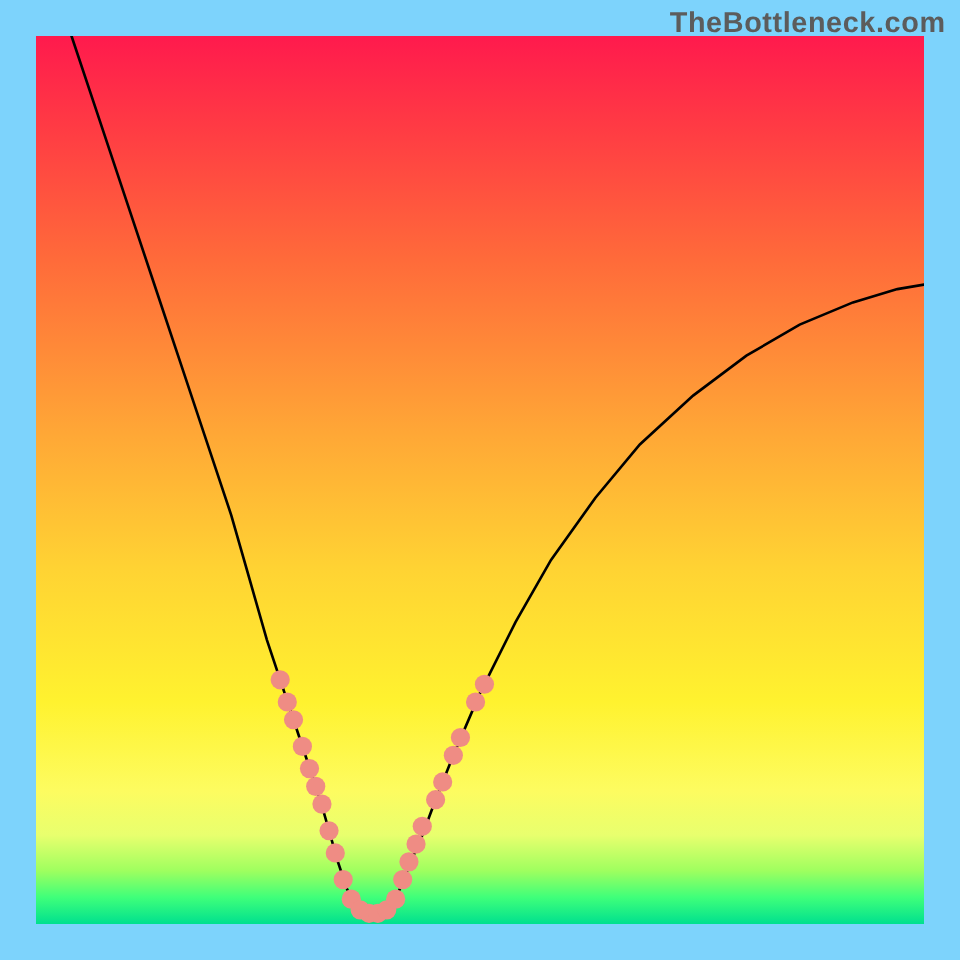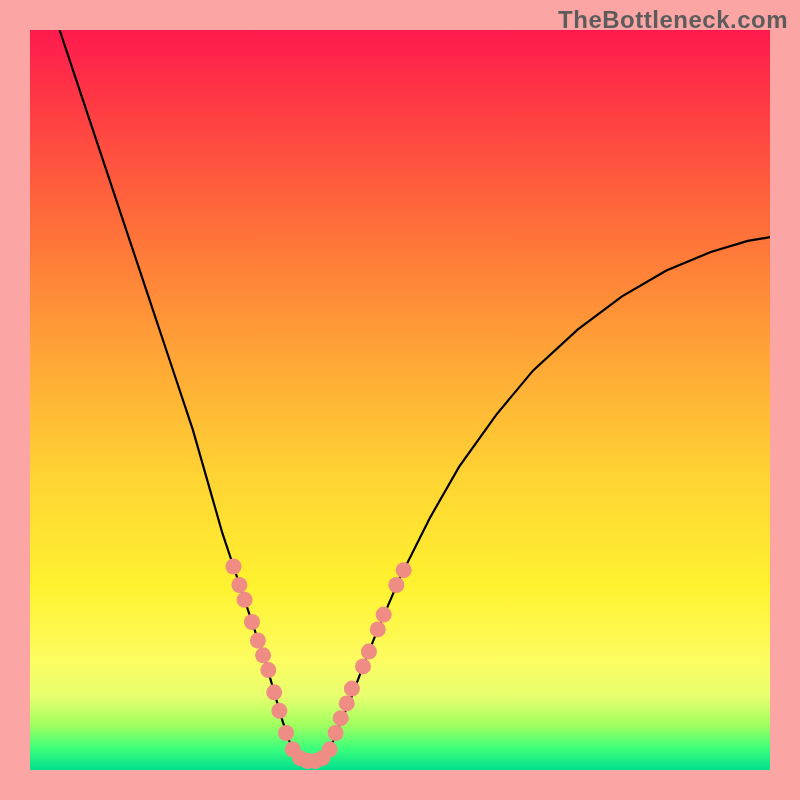--- a/index.html
+++ b/index.html
@@ -9,21 +9,21 @@
     height: 800px;
     overflow: hidden;
     background: #000;
   }
   .frame {
     position: absolute;
     left: 0;
     top: 0;
     width: 800px;
     height: 800px;
-    background: #fca5a5;
+    background: #7dd3fc;
   }
   .plot {
     position: absolute;
     left: 30px;
     top: 30px;
     width: 740px;
     height: 740px;
     background: linear-gradient(to bottom,
       #ff1a4d 0%,
       #ff3a44 10%,

